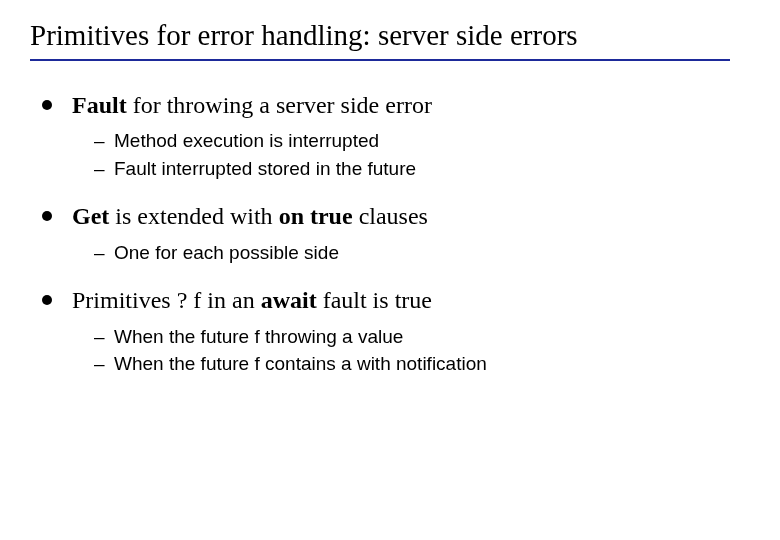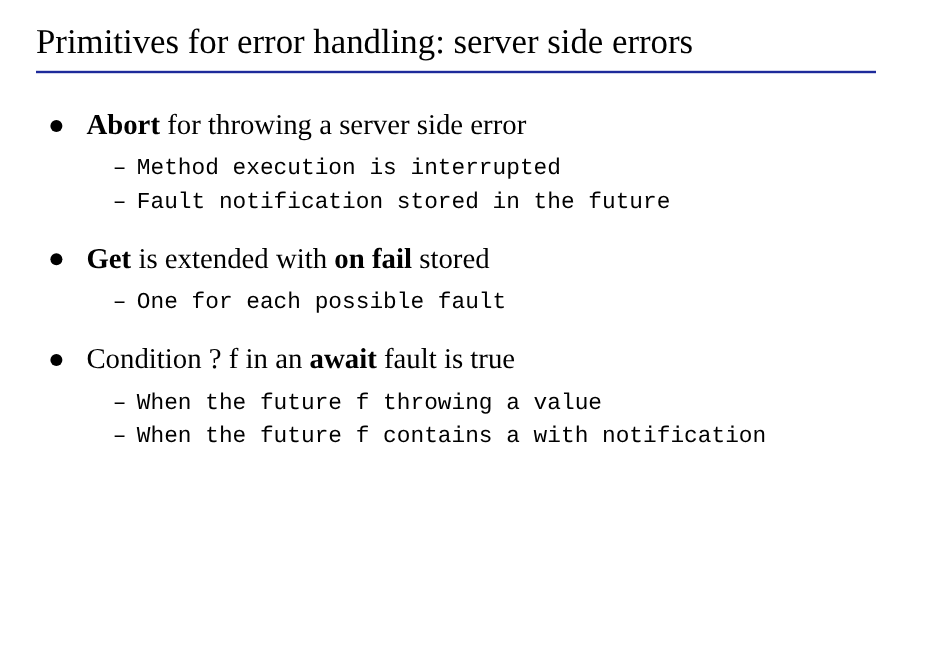--- a/index.html
+++ b/index.html
@@ -47,21 +47,21 @@
     top: 0.45em;
     width: 10px;
     height: 10px;
     background: #000;
     border-radius: 50%;
   }
   .sub {
     list-style: none;
     margin: 6px 0 18px 0;
     padding: 0 0 0 22px;
-    font-family: Liberation Mono, monospace;
+    font-family: Liberation Sans, sans-serif;
   }
   .sub > li {
     position: relative;
     padding-left: 20px;
     font-size: 19px;
     line-height: 1.45;
   }
   .sub > li::before {
     content: "\2013";
     position: absolute;
@@ -74,40 +74,40 @@
 <body>
 
 <div class="slide">
   <h1 class="title">Primitives for error handling: server side errors</h1>
   <hr class="rule">
 
   <ul class="bullets">
 
     <li>
       <span>
-        <span class="b">Abort</span><span> for throwing a server side error</span>
+        <span class="b">Fault</span><span> for throwing a server side error</span>
       </span>
       <ul class="sub">
         <li>Method execution is interrupted</li>
-        <li>Fault notification stored in the future</li>
+        <li>Fault interrupted stored in the future</li>
       </ul>
     </li>
 
     <li>
       <span>
-        <span class="b">Get</span><span> is extended with </span><span class="b">on fail</span><span> stored</span>
+        <span class="b">Get</span><span> is extended with </span><span class="b">on true</span><span> clauses</span>
       </span>
       <ul class="sub">
-        <li>One for each possible fault</li>
+        <li>One for each possible side</li>
       </ul>
     </li>
 
     <li>
       <span>
-        <span>Condition ? f  in an </span><span class="b">await</span><span> fault is true</span>
+        <span>Primitives ? f  in an </span><span class="b">await</span><span> fault is true</span>
       </span>
       <ul class="sub">
         <li>When the future f throwing a value</li>
         <li>When the future f contains a with notification</li>
       </ul>
     </li>
 
   </ul>
 </div>
 

